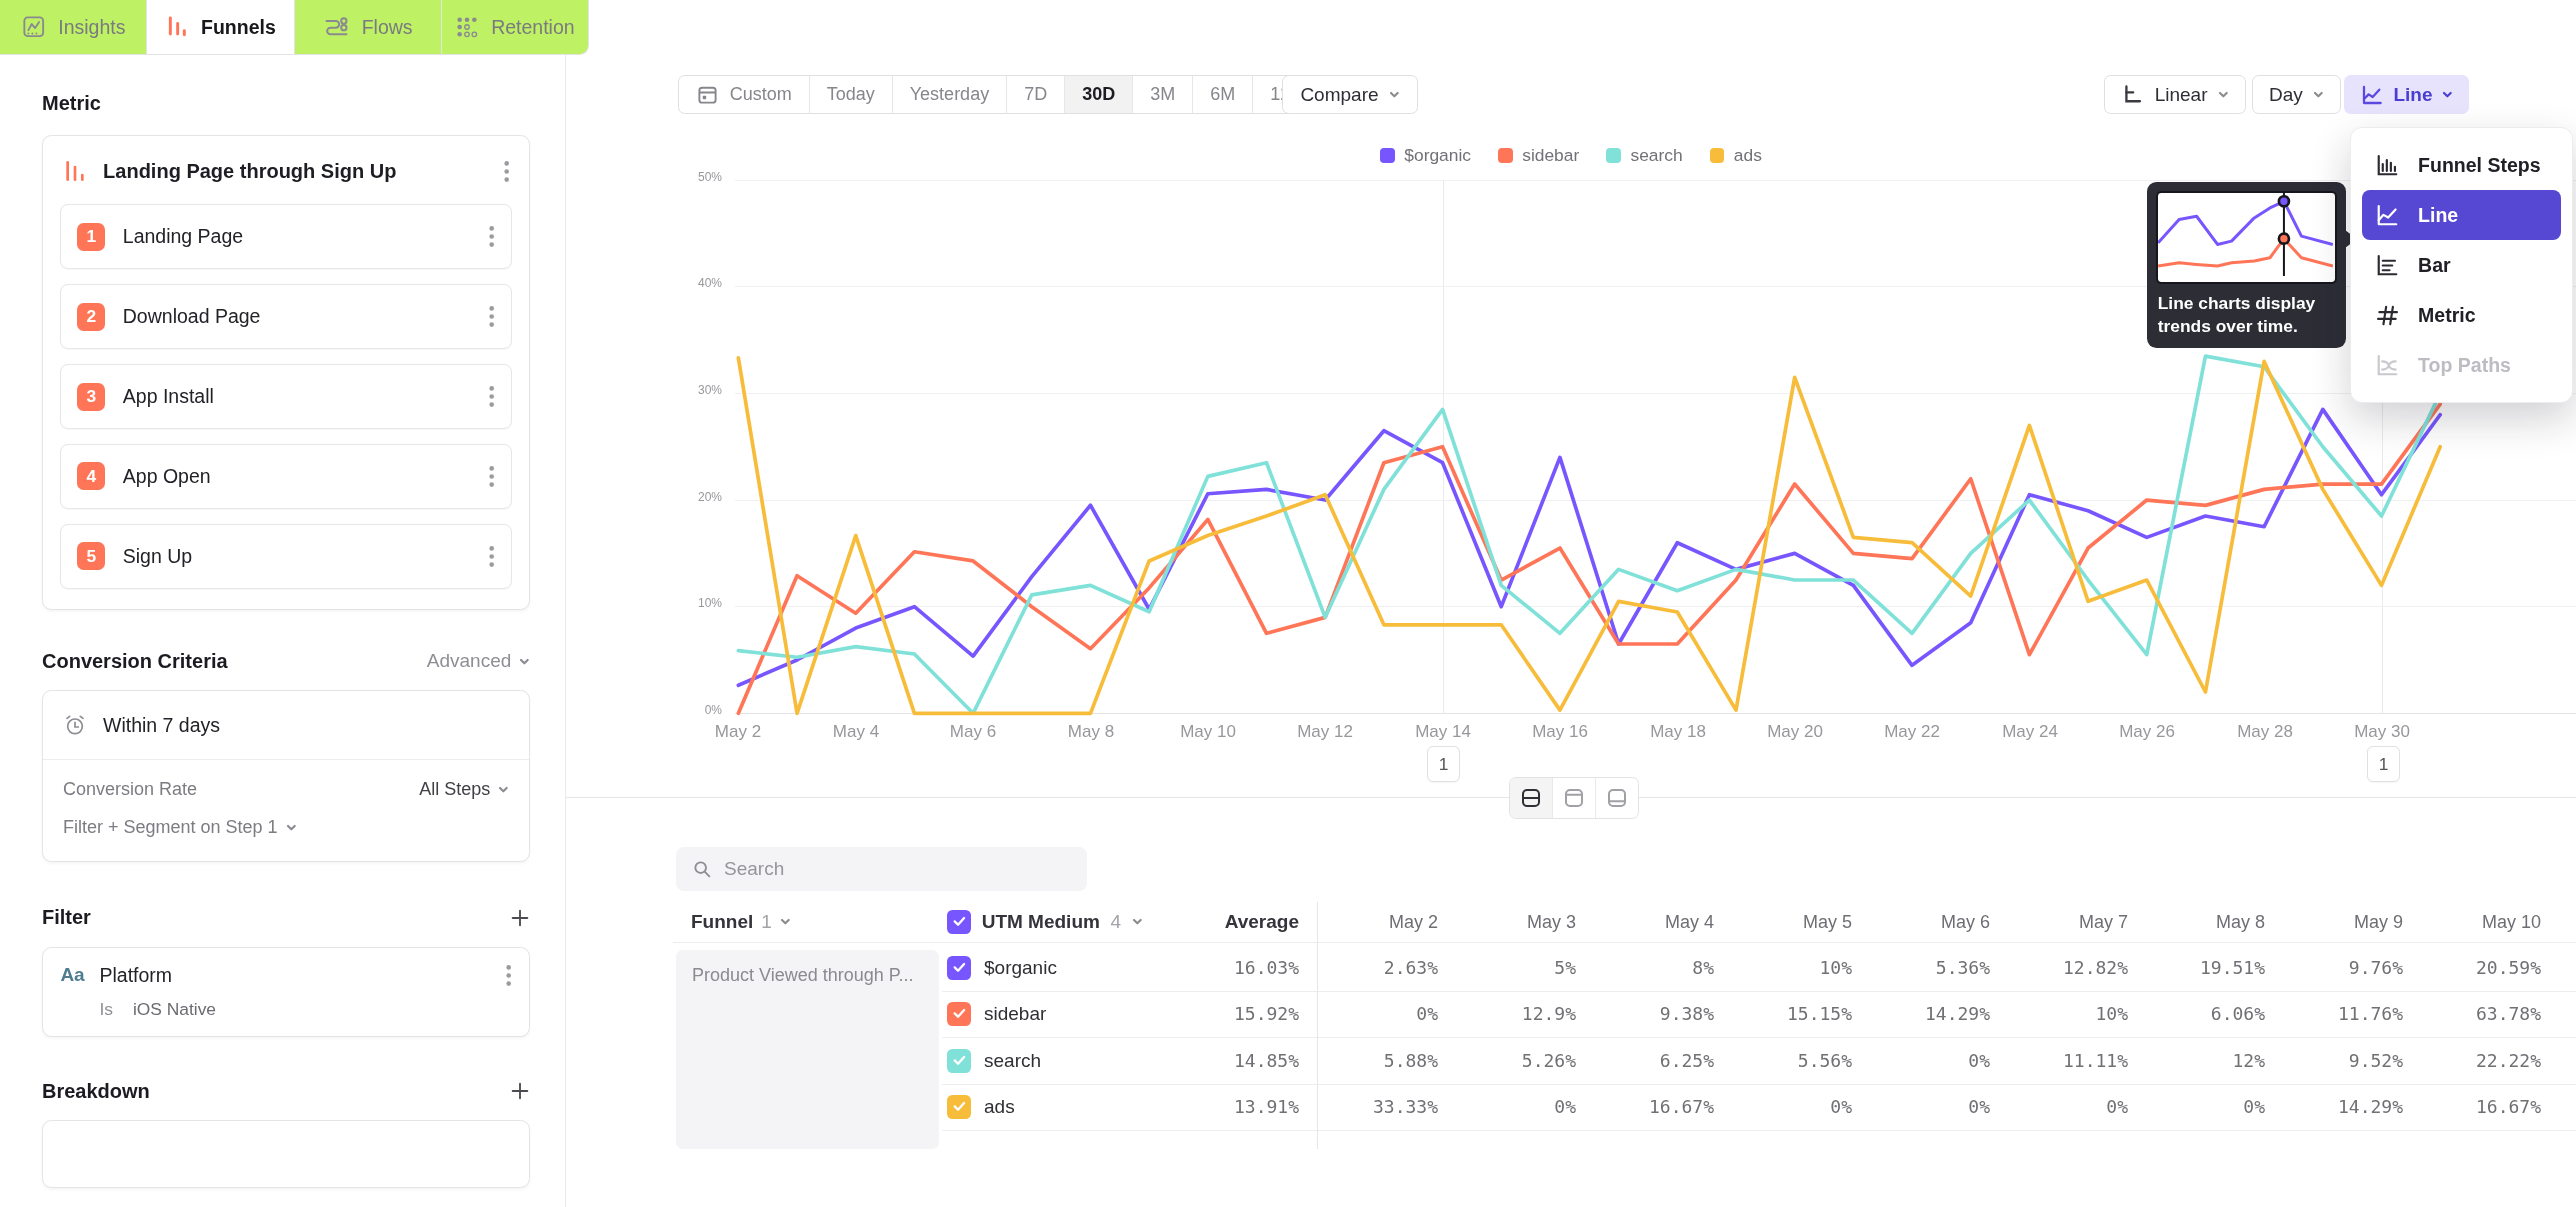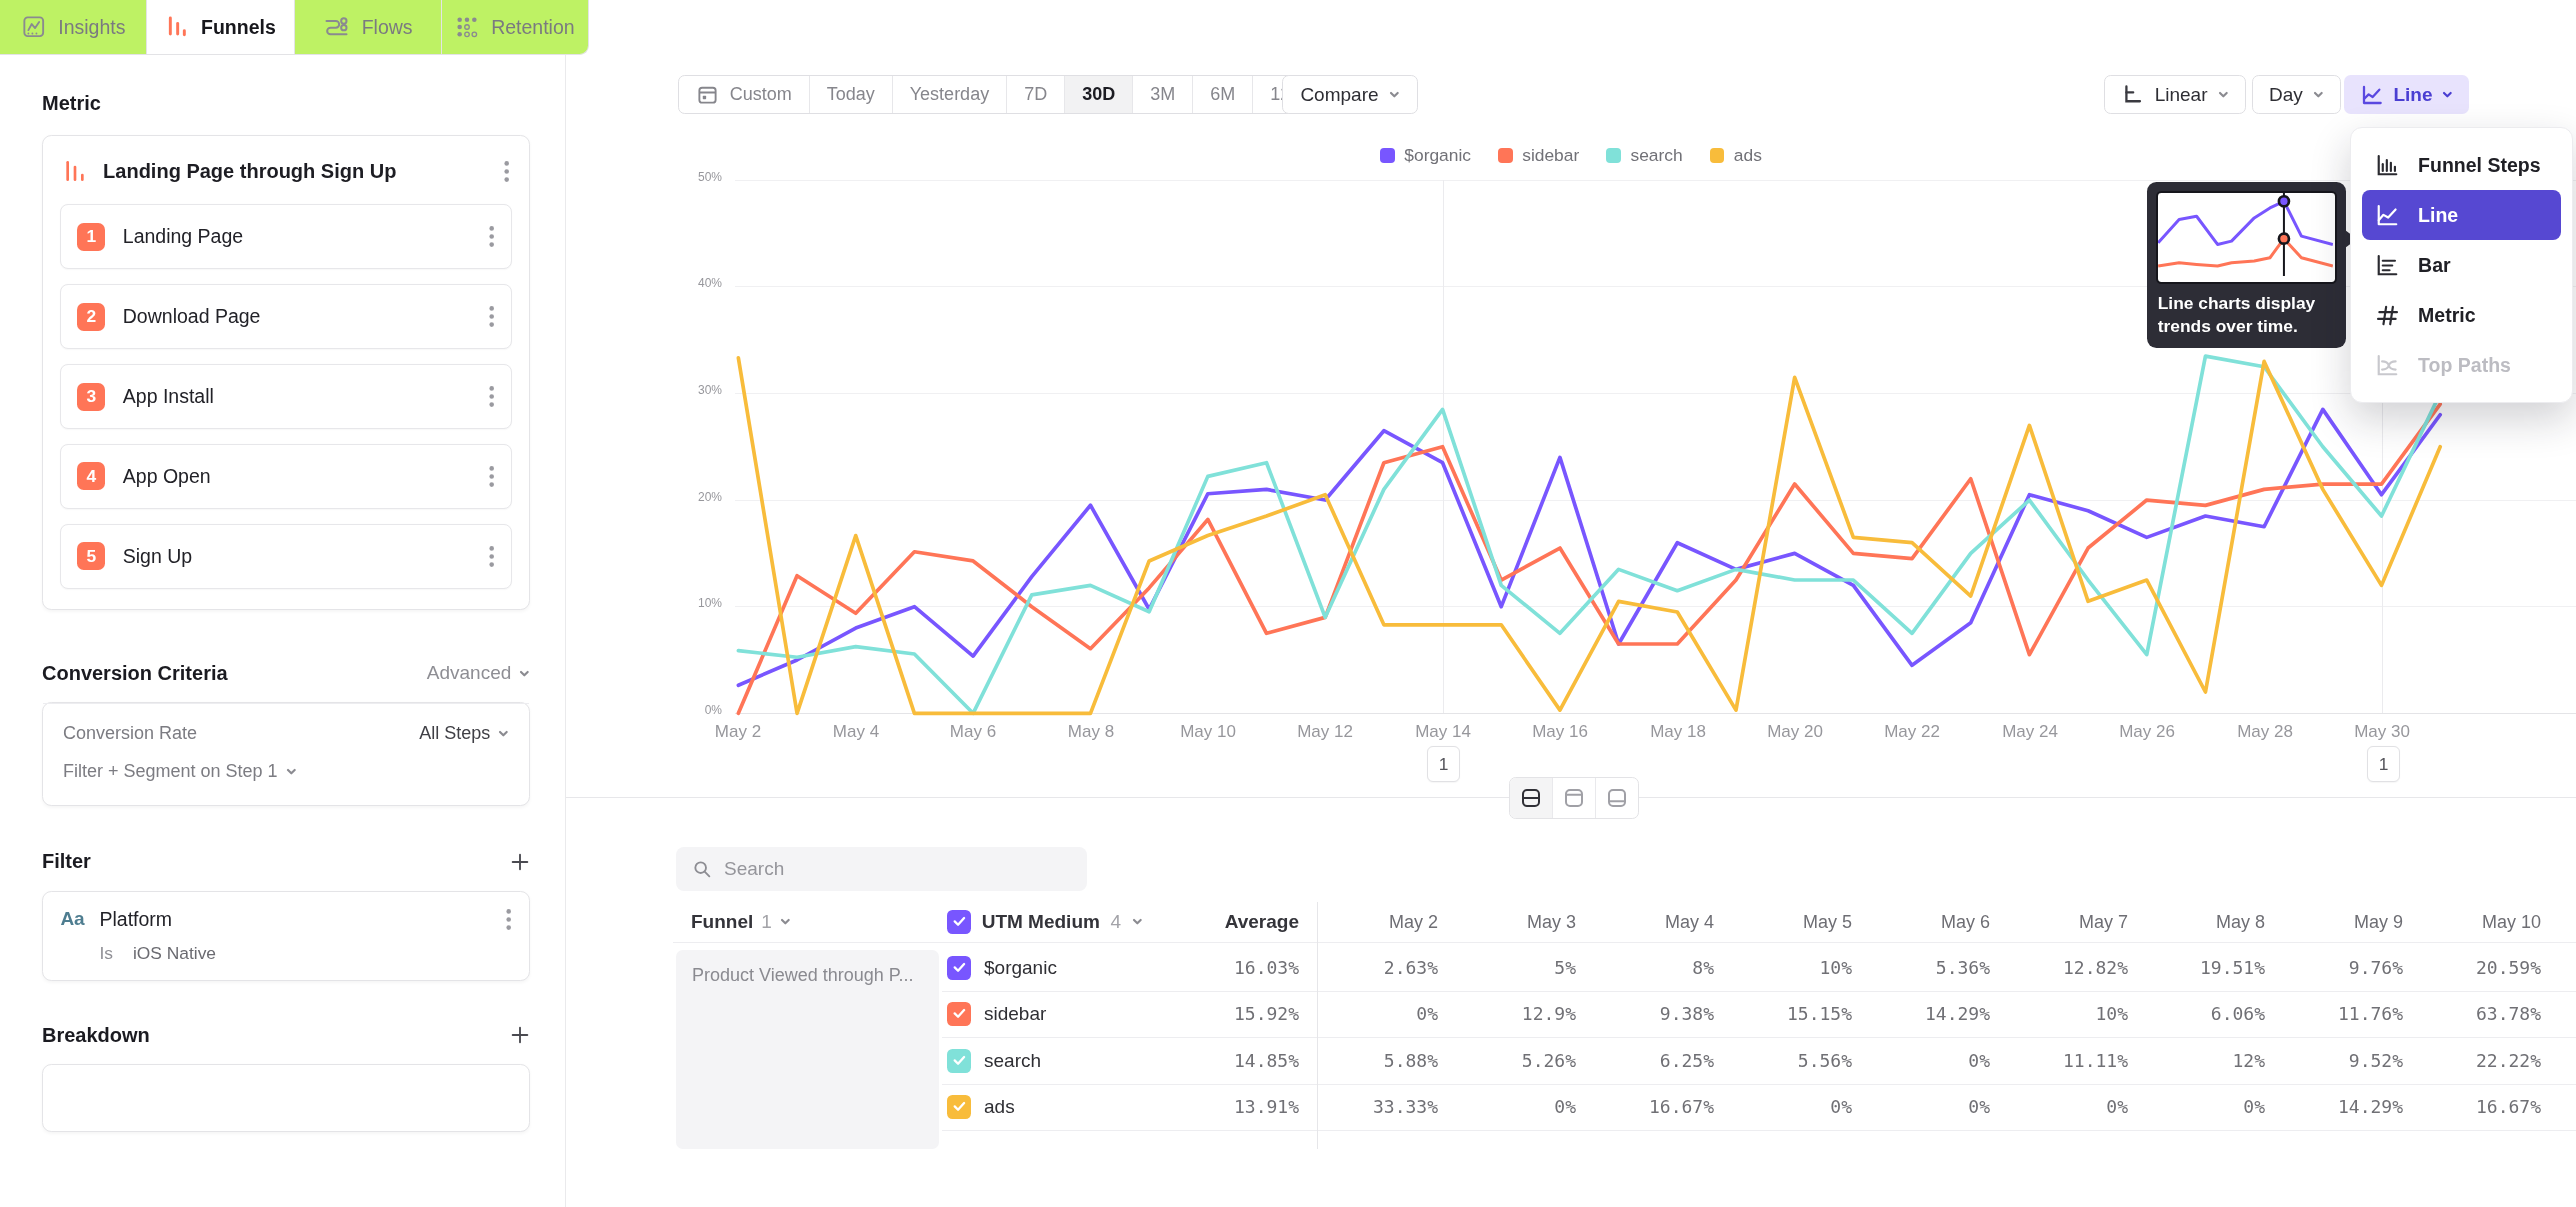--- a/index.html
+++ b/index.html
@@ -258,33 +258,44 @@
               <svg width="5.4" height="23" viewBox="0 0 8 34">
                 <circle cx="4" cy="5" r="3.4"></circle>
                 <circle cx="4" cy="17" r="3.4"></circle>
                 <circle cx="4" cy="29" r="3.4"></circle>
               </svg>
             </span>
           </div>
         </div>
     </div>
 
-    <div class="section-head" style="margin-top:52px;">
+    <div class="section-head" style="margin-top:40px;">
       <span class="side-h">Conversion Criteria</span>
       <span class="flex" style="gap:8px;">
         <span style="font-size:19px;color:#8e8e94;">Advanced</span>
         <span class="chev">
             <svg width="10.7" height="10.7" viewBox="0 0 16 16">
               <polyline points="3,6 8,11 13,6"></polyline>
             </svg>
           </span>
       </span>
     </div>
 
     <div class="s-card" style="margin-top:17.4px;">
+      <div class="conv-row1">
+        <span>
+          <svg width="24" height="24" viewBox="0 0 36 36" fill="none" stroke="#8d8d93" stroke-width="2.6" stroke-linecap="round">
+              <circle cx="18" cy="20" r="11"></circle>
+              <polyline points="18,14 18,21 23,21"></polyline>
+              <line x1="6" y1="8" x2="10" y2="5"></line>
+              <line x1="30" y1="8" x2="26" y2="5"></line>
+            </svg>
+        </span>
+        <span>Within 7 days</span>
+      </div>
       <div class="divline"></div>
       <div class="conv-rows">
         <div class="conv-line">
           <span class="muted">Conversion Rate</span>
           <span class="conv-val">
             <span>All Steps</span>
             <span class="chev">
                 <svg width="10.7" height="10.7" viewBox="0 0 16 16">
                   <polyline points="3,6 8,11 13,6"></polyline>
                 </svg>

